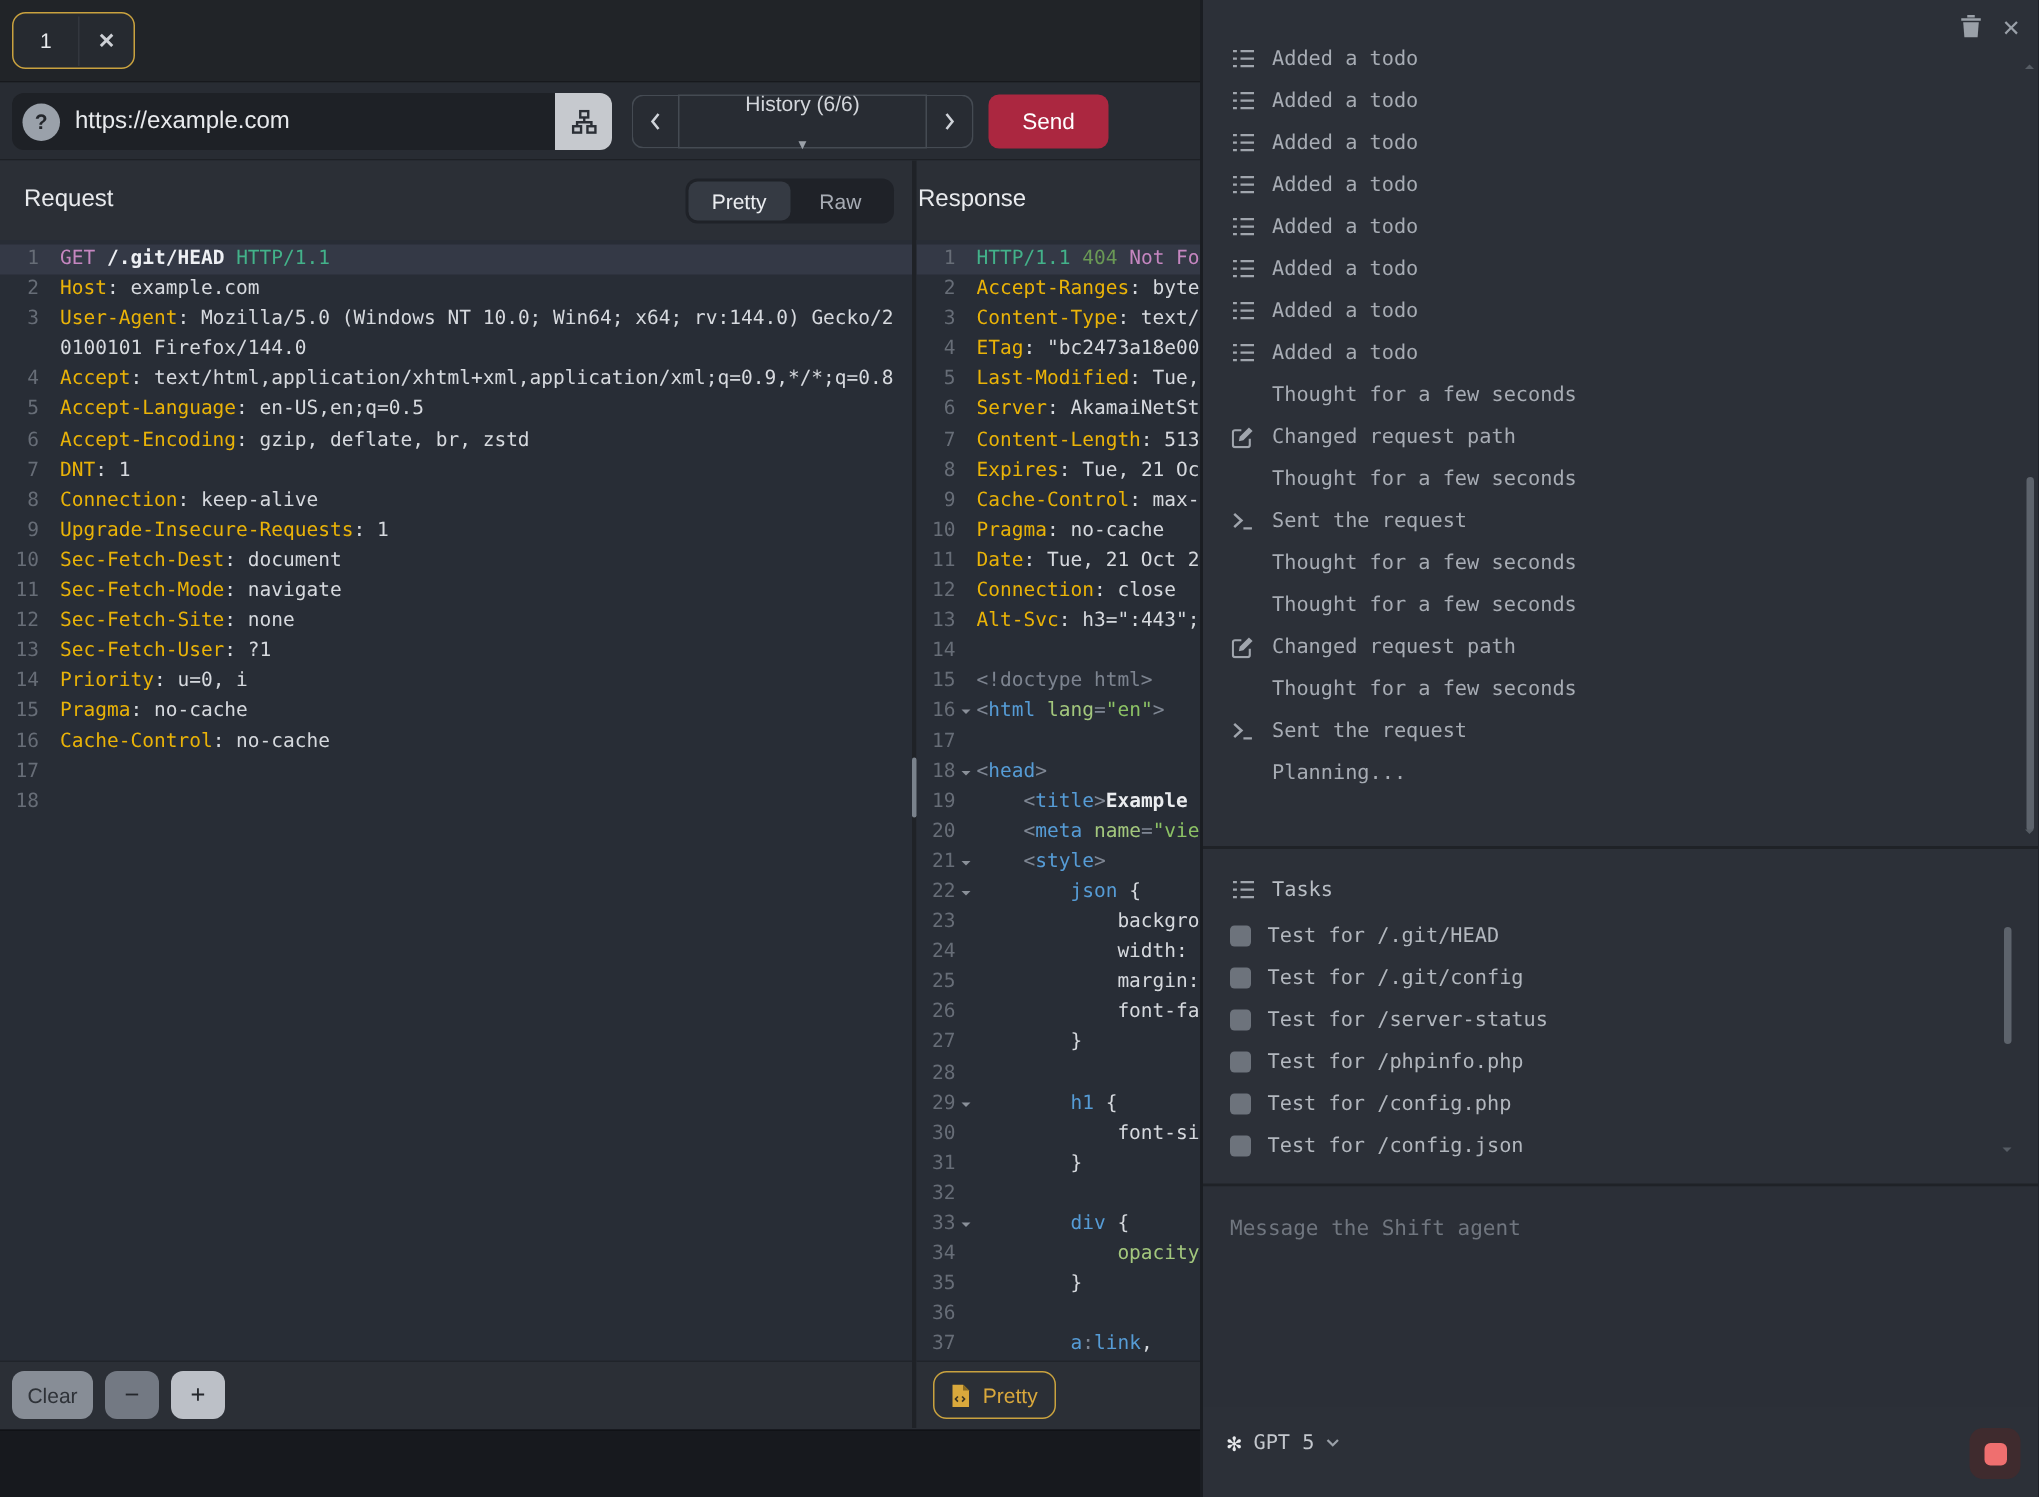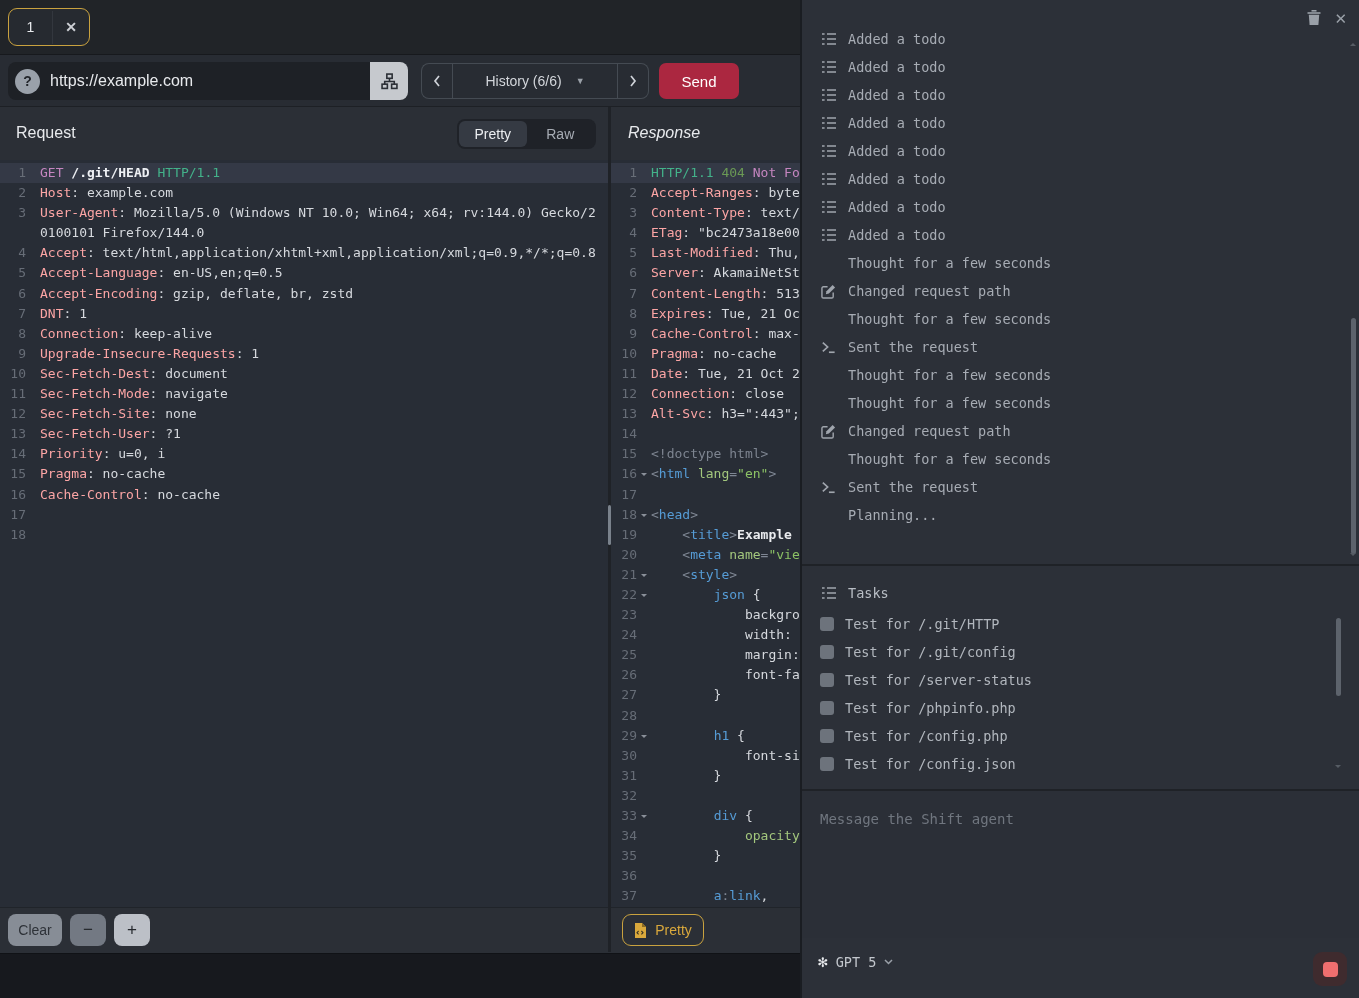--- a/index.html
+++ b/index.html
@@ -22,47 +22,47 @@
   .url-input { flex:1; height:100%; background:transparent; border:none; outline:none; color:#e8eaed;
                font-size:16px; padding:0 10px; font-family:Liberation Sans, sans-serif; min-width:0;}
   .net-btn { width:38px; height:38px; background:#c6c9ce; border:none; border-radius:0 8px 8px 0; flex:none;
              display:flex; align-items:center; justify-content:center; cursor:pointer; }
   .hist-group { position:absolute; left:421px; top:8px; height:36px; display:flex; }
   .hist-btn { background:transparent; border:1px solid #454b53; color:#cfd3d9; cursor:pointer;
               display:flex; align-items:center; justify-content:center; }
   .hist-prev { width:31px; border-radius:8px 0 0 8px; border-right:none;}
   .hist-next { width:31px; border-radius:0 8px 8px 0; border-left:none;}
   .hist-main { width:166px; background:transparent; border:1px solid #454b53; color:#d3d6db; font-size:14px;
-               display:flex; align-items:center; justify-content:center; gap:14px; cursor:pointer; }
+               display:flex; align-items:center; justify-content:center; gap:14px; cursor:pointer;flex-direction:column; }
   .hist-caret { color:#9aa0a8; font-size:9px; }
   .send { position:absolute; left:659px; top:8px; width:80px; height:36px; background:#ab2740; color:#fff;
           border:none; border-radius:7px; font-size:15px; cursor:pointer; }
 
   .phead { position:absolute; left:0; top:107px; width:800px; height:53px; background:#2b2f36; }
   .ptitle { position:absolute; top:17px; color:#e8eaed; font-size:16px; }
-  .req-title { left:16px; } .resp-title { left:628px;font-style:italic; }
+  .req-title { left:16px; } .resp-title { left:612px; }
   .toggle { position:absolute; left:457px; top:12px; width:139px; height:30px; background:#1f2228; border-radius:8px;
             display:flex; align-items:center; padding:2px; }
   .tg { flex:1; text-align:center; font-size:14px; line-height:26px; border-radius:6px; cursor:pointer; }
   .tg-on { background:#353a43; color:#eceef1; }
   .tg-off { color:#a7acb4; }
 
   .vdivider { position:absolute; left:608px; top:107px; width:3px; height:845px; background:#1f2227; }
 
   .code { position:absolute; top:160px; height:747px; background:#282d36; padding-top:3px; overflow:hidden;
           font-family:"DejaVu Sans Mono", monospace; font-size:13px; }
   .code.req { left:0; width:608px; }
   .code.resp { left:611px; width:189px; }
   .cl { display:flex; height:20.1px; line-height:20.1px; }
   .cl.hl { background:#343946; }
   .ln { width:26px; text-align:right; color:#676d77; flex:none; }
   .fc { width:13px; position:relative; flex:none; }
   .fc.on::after { content:''; position:absolute; top:9px; left:4px; border:3.5px solid transparent; border-top-color:#8a9099; }
   .lc { white-space:pre; padding-left:1px; color:#d6d9de; }
-  .t-kw{color:#c586c0;} .t-ver{color:#43b28a;} .t-n4{color:#6a9955;} .t-hdr{color:#fca5a5;margin-top:20px;}
+  .t-kw{color:#c586c0;} .t-ver{color:#43b28a;} .t-n4{color:#6a9955;} .t-hdr{color:#eab308;margin-top:20px;}
   .t-txt{color:#d6d9de;} .t-path{color:#eef0f4;font-weight:bold;} .t-cm{color:#7d8490;}
   .t-pun{color:#7f8794;} .t-tag{color:#569cd6;} .t-attr{color:#a3c77d;} .t-str{color:#8cc265;}
   .t-bold{color:#eaecef;font-weight:600;}
   .resp-thumb { position:absolute; left:608px; top:505px; width:3px; height:40px; background:#7a828c; border-radius:2px; }
 
   .toolbar { position:absolute; top:907px; height:45px; background:#2b2f36; border-top:1px solid #20242a; }
   .toolbar.t-req { left:0; width:608px; }
   .toolbar.t-resp { left:611px; width:189px; }
   .btn-clear { position:absolute; left:8px; top:6px; width:54px; height:32px; background:#878d96; color:#2e3238;
                border:none; border-radius:8px; font-size:14px; cursor:pointer; }
@@ -285,21 +285,21 @@
           <span class="lc"><span class="t-hdr">Content-Type</span><span class="t-txt">: text/</span></span>
         </div>
         <div class="cl">
           <span class="ln">4</span>
           <span class="fc"></span>
           <span class="lc"><span class="t-hdr">ETag</span><span class="t-txt">: "bc2473a18e00</span></span>
         </div>
         <div class="cl">
           <span class="ln">5</span>
           <span class="fc"></span>
-          <span class="lc"><span class="t-hdr">Last-Modified</span><span class="t-txt">: Thu,</span></span>
+          <span class="lc"><span class="t-hdr">Last-Modified</span><span class="t-txt">: Tue,</span></span>
         </div>
         <div class="cl">
           <span class="ln">6</span>
           <span class="fc"></span>
           <span class="lc"><span class="t-hdr">Server</span><span class="t-txt">: AkamaiNetSt</span></span>
         </div>
         <div class="cl">
           <span class="ln">7</span>
           <span class="fc"></span>
           <span class="lc"><span class="t-hdr">Content-Length</span><span class="t-txt">: 513</span></span>
@@ -625,21 +625,21 @@
       <span class="log-ico">
         <svg width="16" height="14" viewBox="0 0 16 14" stroke="currentColor" stroke-width="1.5" fill="none">
           <path d="M1 2h2.6M6 2h9M1 7h2.6M6 7h9M1 12h2.6M6 12h9"></path>
         </svg>
       </span>
       <span>Tasks</span>
     </div>
     <div id="task-list" class="task-list">
         <div class="task-row">
           <span class="cbx"></span>
-          <span>Test for /.git/HTTP</span>
+          <span>Test for /.git/HEAD</span>
         </div>
         <div class="task-row">
           <span class="cbx"></span>
           <span>Test for /.git/config</span>
         </div>
         <div class="task-row">
           <span class="cbx"></span>
           <span>Test for /server-status</span>
         </div>
         <div class="task-row">

